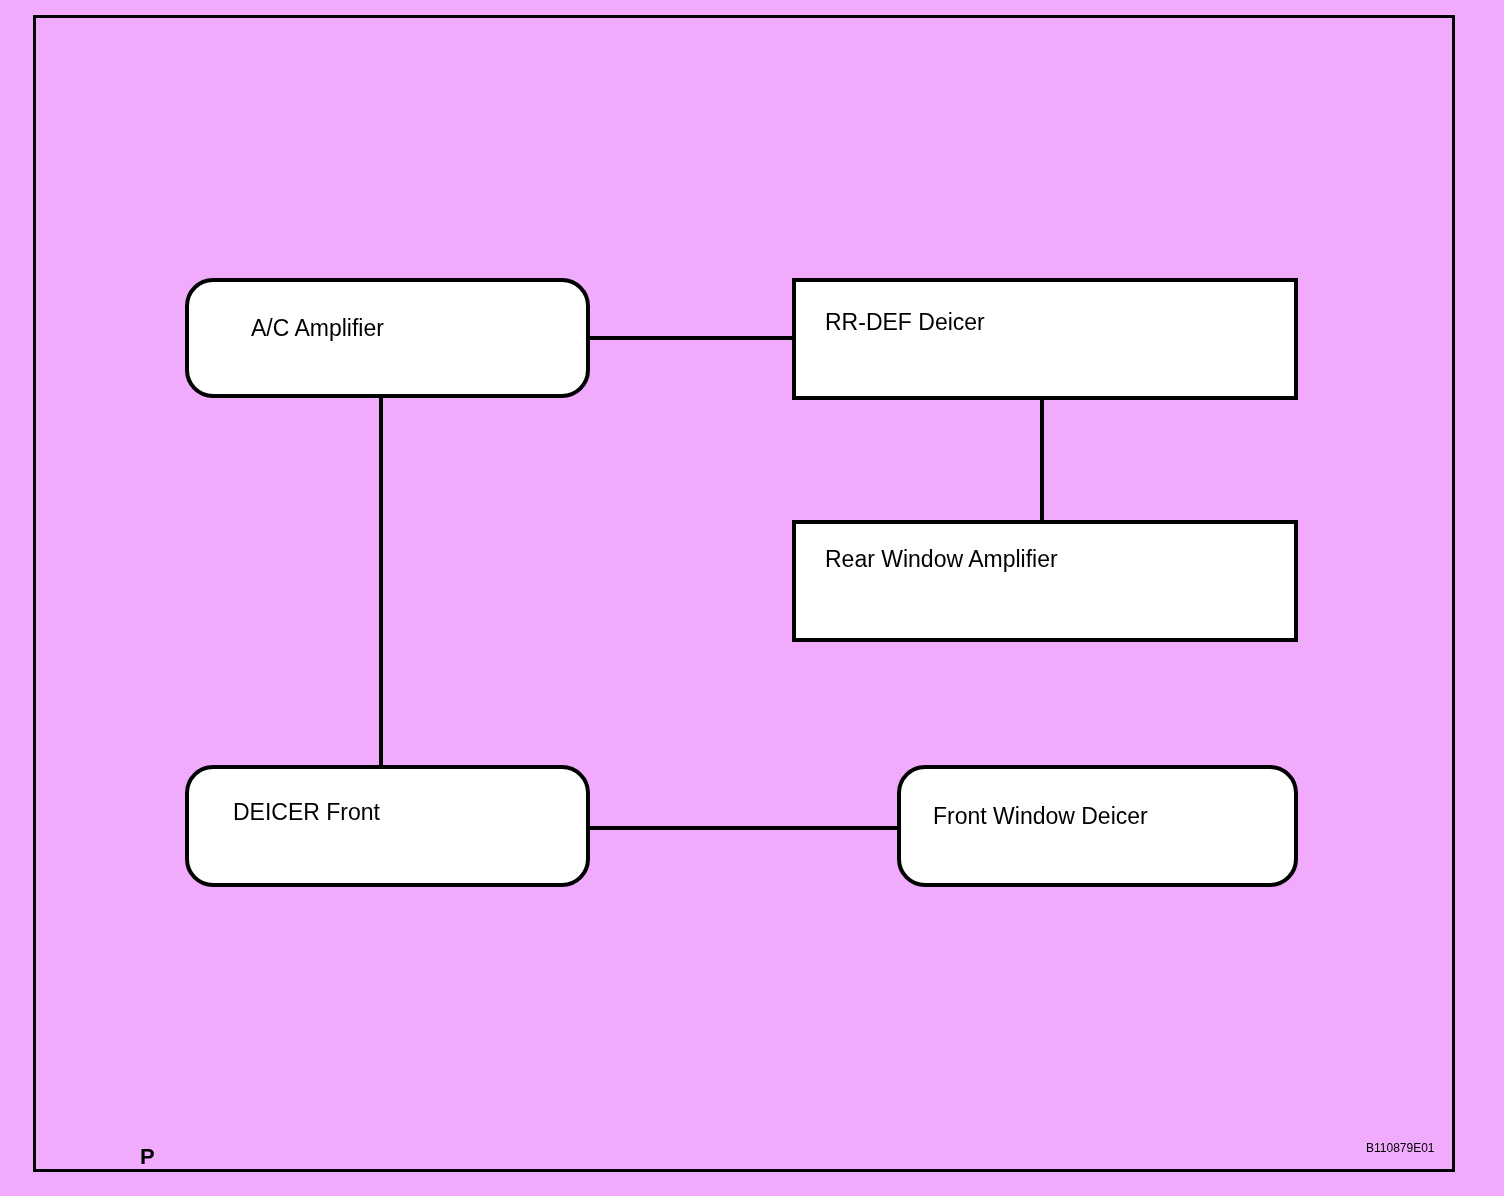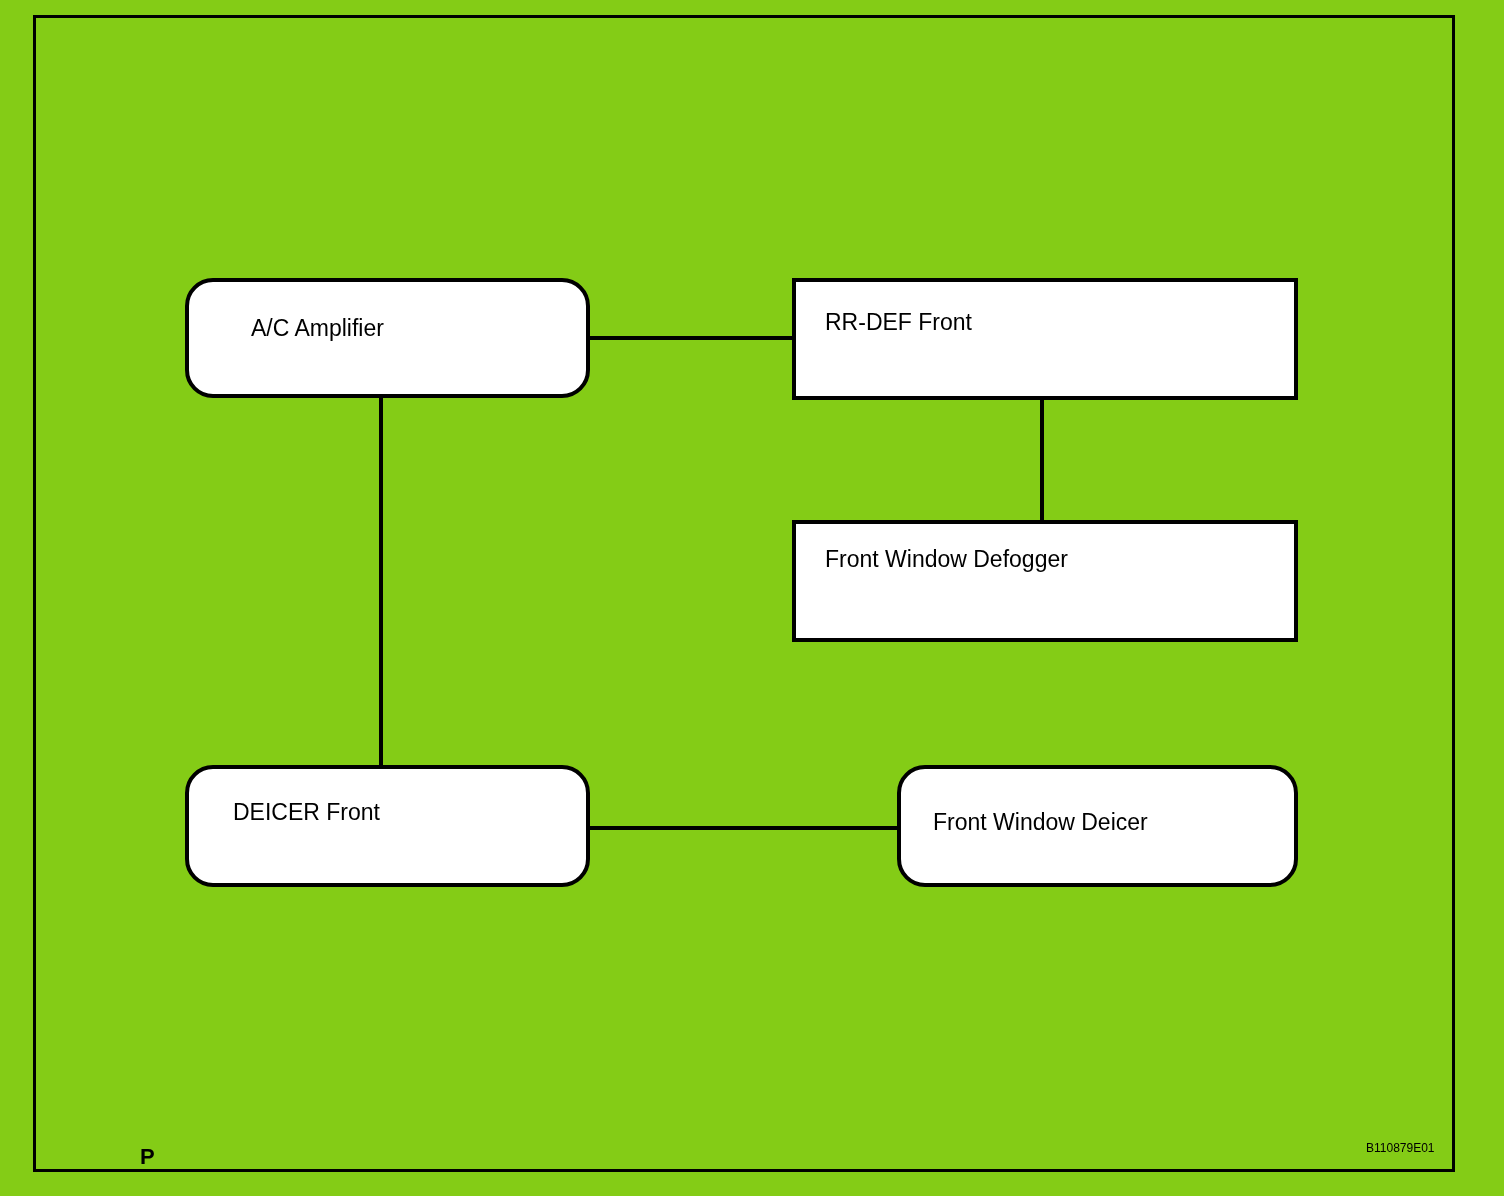--- a/index.html
+++ b/index.html
@@ -5,21 +5,21 @@
   html, body {
     margin: 0;
     padding: 0;
     background: #ffffff;
     font-family: "Liberation Sans", sans-serif;
   }
   .page {
     position: relative;
     width: 1504px;
     height: 1196px;
-    background: #84cc16;
+    background: #f0abfc;
     overflow: hidden;
   }
   .frame {
     position: absolute;
     left: 33px;
     top: 15px;
     width: 1422px;
     height: 1157px;
     border: 3px solid #000000;
     box-sizing: border-box;
@@ -73,31 +73,31 @@
 
   <div class="connector" style="left:379px; top:398px; width:4px; height:367px;"></div>
 
   <div class="connector" style="left:590px; top:826px; width:307px; height:4px;"></div>
 
   <div class="node rounded" style="left:185px; top:278px; width:405px; height:120px;">
     <span class="node-label" style="left:62px; top:33px;">A/C Amplifier</span>
   </div>
 
   <div class="node" style="left:792px; top:278px; width:506px; height:122px;">
-    <span class="node-label" style="left:29px; top:27px;">RR-DEF Front</span>
+    <span class="node-label" style="left:29px; top:27px;">RR-DEF Deicer</span>
   </div>
 
   <div class="node" style="left:792px; top:520px; width:506px; height:122px;">
-    <span class="node-label" style="left:29px; top:22px;">Front Window Defogger</span>
+    <span class="node-label" style="left:29px; top:22px;">Rear Window Amplifier</span>
   </div>
 
   <div class="node rounded" style="left:185px; top:765px; width:405px; height:122px;">
     <span class="node-label" style="left:44px; top:30px;">DEICER Front</span>
   </div>
 
   <div class="node rounded" style="left:897px; top:765px; width:401px; height:122px;">
-    <span class="node-label" style="left:32px; top:40px;">Front Window Deicer</span>
+    <span class="node-label" style="left:32px; top:34px;">Front Window Deicer</span>
   </div>
 
   <span class="page-marker">P</span>
   <span class="figure-code">B110879E01</span>
 
 </div>
 
 </body></html>

